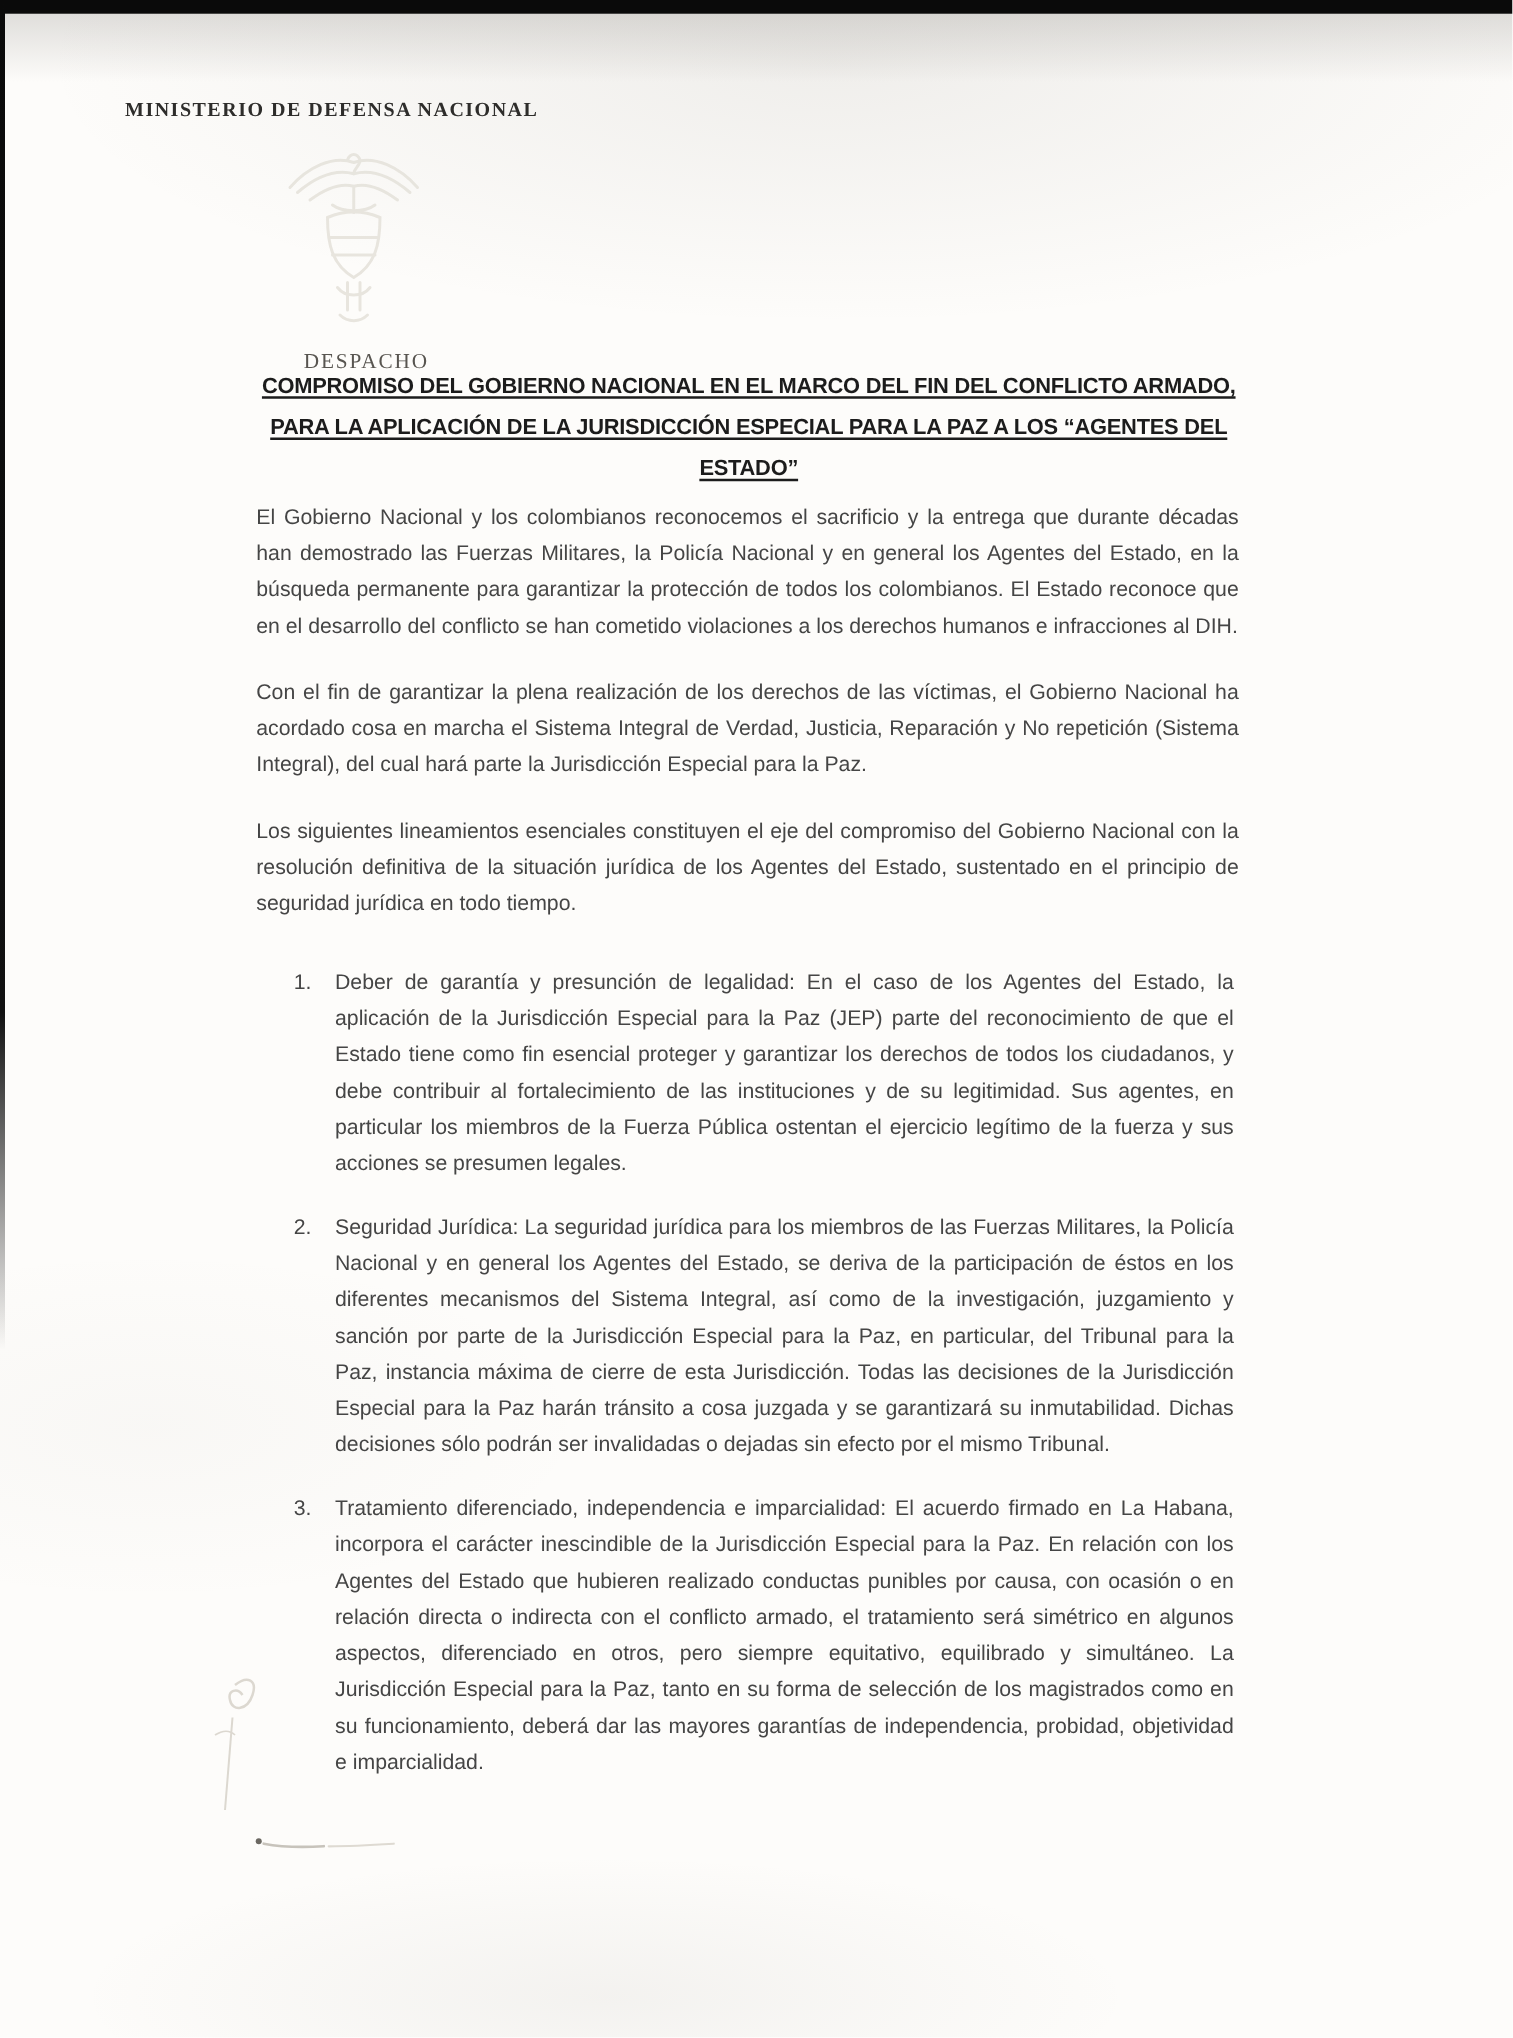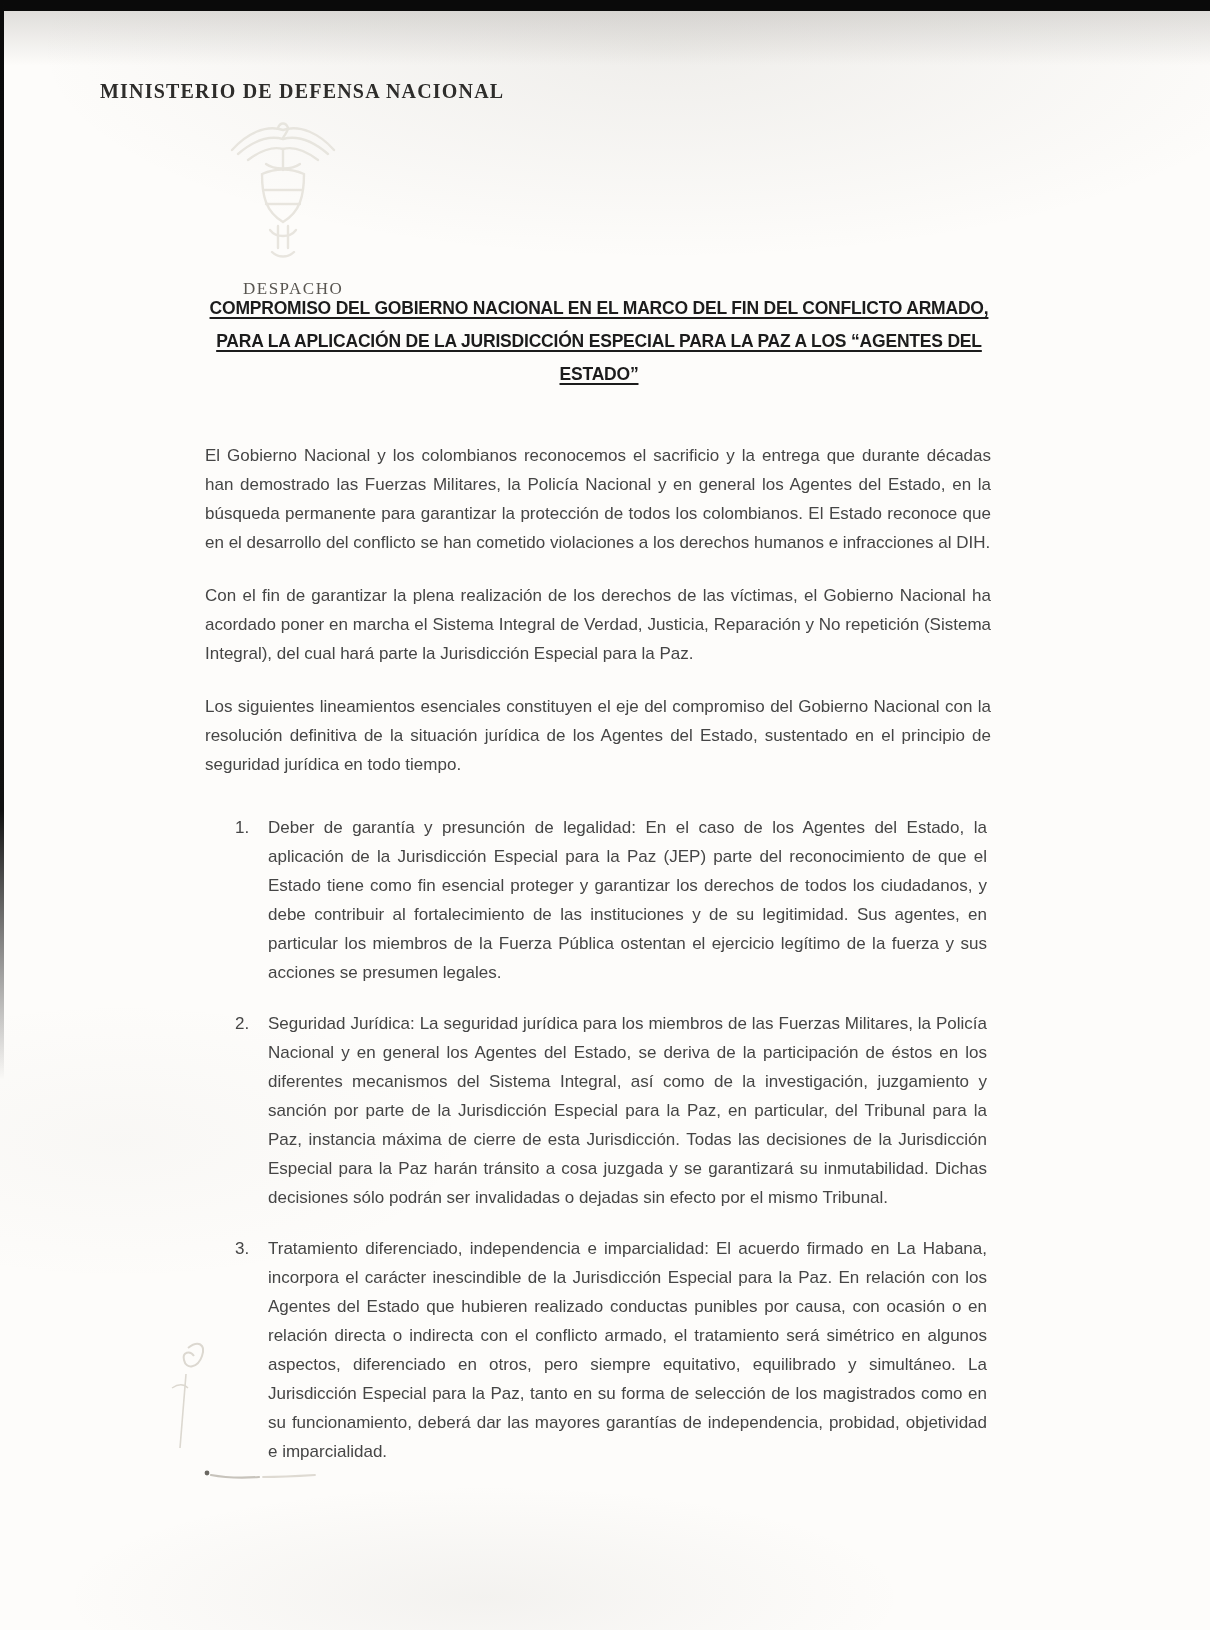--- a/index.html
+++ b/index.html
@@ -28,21 +28,21 @@
     background:linear-gradient(180deg, rgba(90,85,78,0.18), rgba(90,85,78,0.0));
   }
   .scan-left{
     position:absolute;left:0;top:0;width:4px;height:1080px;
     background:linear-gradient(180deg,#0a0a0a 0%, #111 75%, rgba(10,10,10,0) 100%);
   }
   
   .ministry{
     position:absolute;left:100px;top:80px;
     font-family:"Liberation Serif", serif;
-    font-weight:bold;font-size:20px;letter-spacing:1.2px;
+    font-weight:bold;font-size:16px;letter-spacing:1.2px;
     color:#2e2d2b;
   }
   .seal{
     position:absolute;left:218px;top:108px;width:130px;height:160px;
     opacity:0.9;
   }
   .despacho{
     position:absolute;left:243px;top:259px;
     font-family:"Liberation Serif", serif;
     font-size:17px;letter-spacing:1.5px;
@@ -55,21 +55,21 @@
     text-align:center;
     font-weight:bold;font-size:17.5px;line-height:33px;
     letter-spacing:-0.2px;
     color:#1c1c1c;
     text-decoration:underline;
     text-decoration-thickness:2px;
     text-underline-offset:3px;
   }
   .body-text{
     position:absolute;left:205px;top:399px;width:786px;
-    font-size:17px;line-height:29px;color:#454545;margin-top:42px;
+    font-size:17px;line-height:29px;color:#454545;
   }
   .body-text p{
     margin:0 0 24px 0;
     text-align:justify;
   }
   .items{margin-top:34px;}
   .item{
     display:flex;
     margin-bottom:22px;
   }
@@ -126,21 +126,21 @@
       <path d="M54 144 C60 150, 70 150, 76 144"></path>
     </g>
   </svg>
 
   <div class="despacho">DESPACHO</div>
 
   <div class="doc-title">COMPROMISO DEL GOBIERNO NACIONAL EN EL MARCO DEL FIN DEL CONFLICTO ARMADO, PARA LA APLICACIÓN DE LA JURISDICCIÓN ESPECIAL PARA LA PAZ A LOS “AGENTES DEL ESTADO”</div>
 
   <div class="body-text">
     <p>El Gobierno Nacional y los colombianos reconocemos el sacrificio y la entrega que durante décadas han demostrado las Fuerzas Militares, la Policía Nacional y en general los Agentes del Estado, en la búsqueda permanente para garantizar la protección de todos los colombianos. El Estado reconoce que en el desarrollo del conflicto se han cometido violaciones a los derechos humanos e infracciones al DIH.</p>
-    <p>Con el fin de garantizar la plena realización de los derechos de las víctimas, el Gobierno Nacional ha acordado poner en marcha el Sistema Integral de Verdad, Justicia, Reparación y No repetición (Sistema Integral), del cual hará parte la Jurisdicción Especial para la Paz.</p>
+    <p>Con el fin de garantizar la plena realización de los derechos de las víctimas, el Gobierno Nacional ha acordado cosa en marcha el Sistema Integral de Verdad, Justicia, Reparación y No repetición (Sistema Integral), del cual hará parte la Jurisdicción Especial para la Paz.</p>
     <p>Los siguientes lineamientos esenciales constituyen el eje del compromiso del Gobierno Nacional con la resolución definitiva de la situación jurídica de los Agentes del Estado, sustentado en el principio de seguridad jurídica en todo tiempo.</p>
 
     <div class="items">
       <div class="item">
         <span class="num">1.</span>
         <span class="itext"><span class="ihead">Deber de garantía y presunción de legalidad</span><span>: En el caso de los Agentes del Estado, la aplicación de la Jurisdicción Especial para la Paz (JEP) parte del reconocimiento de que el Estado tiene como fin esencial proteger y garantizar los derechos de todos los ciudadanos, y debe contribuir al fortalecimiento de las instituciones y de su legitimidad. Sus agentes, en particular los miembros de la Fuerza Pública ostentan el ejercicio legítimo de la fuerza y sus acciones se presumen legales.</span></span>
       </div>
       <div class="item">
         <span class="num">2.</span>
         <span class="itext"><span class="ihead">Seguridad Jurídica</span><span>: La seguridad jurídica para los miembros de las Fuerzas Militares, la Policía Nacional y en general los Agentes del Estado, se deriva de la participación de éstos en los diferentes mecanismos del Sistema Integral, así como de la investigación, juzgamiento y sanción por parte de la Jurisdicción Especial para la Paz, en particular, del Tribunal para la Paz, instancia máxima de cierre de esta Jurisdicción. Todas las decisiones de la Jurisdicción Especial para la Paz harán tránsito a cosa juzgada y se garantizará su inmutabilidad. Dichas decisiones sólo podrán ser invalidadas o dejadas sin efecto por el mismo Tribunal.</span></span>

